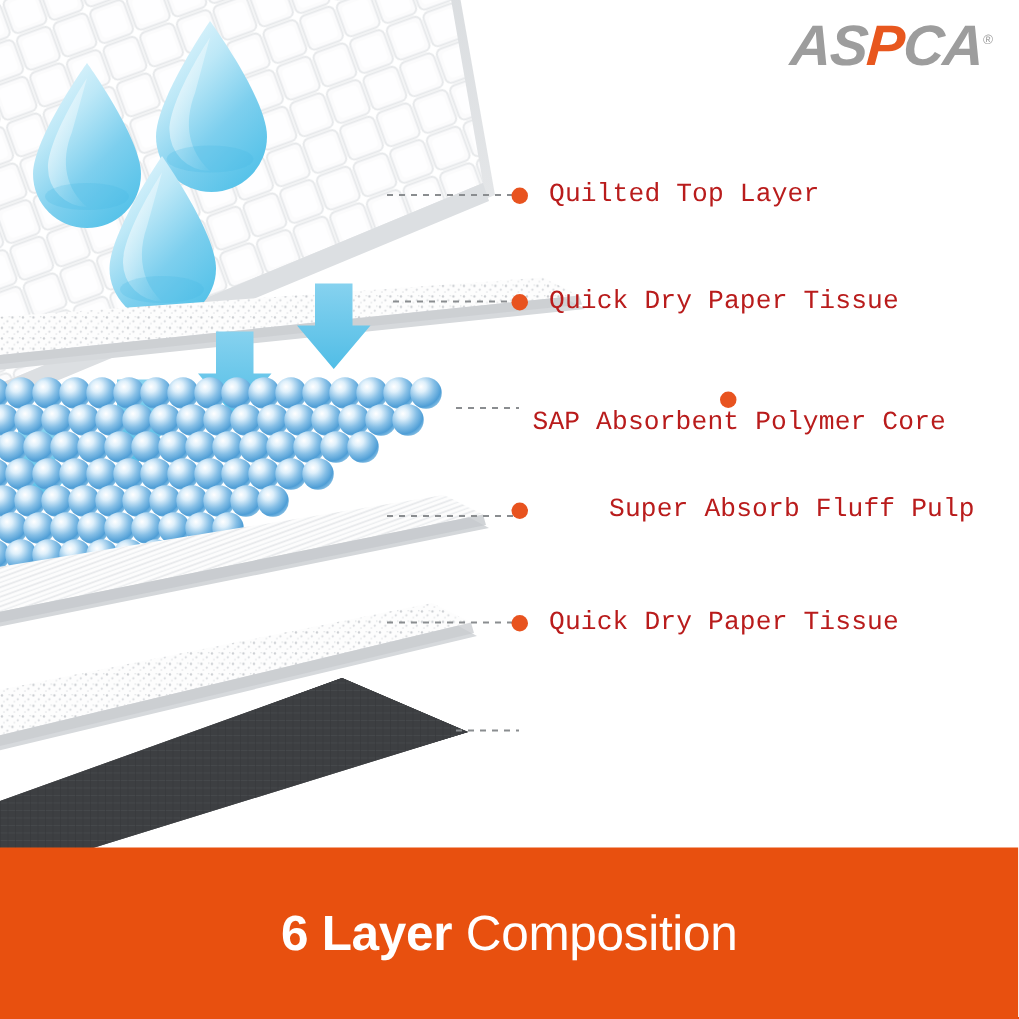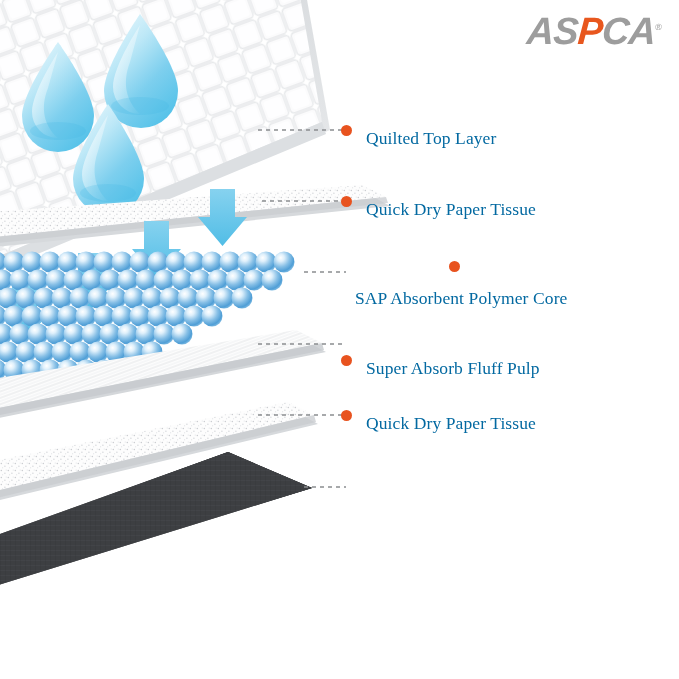--- a/index.html
+++ b/index.html
@@ -62,25 +62,24 @@
   }
   .callout .dot {
     width: 11px;
     height: 11px;
     border-radius: 50%;
     background: #e8531f;
     flex: 0 0 auto;
   }
   .callout .ctext {
     margin-left: 14px;
-    font-family: Liberation Serif, serif;
+    font-family: Liberation Mono, monospace;
     font-size: 17.5px;
-    color: #0369a1;
+    color: #b91c1c;
     letter-spacing: 0.1px;
-    margin-top: 16px;
   }
 
   
   .banner {
     position: absolute;
     left: 0;
     right: 0;
     bottom: 0;
     height: 114px;
     background: #e8500f;
@@ -447,25 +446,30 @@
   <div class="callout" style="left:341px; top:190px;">
     <span class="dot"></span>
     <span class="ctext">Quick Dry Paper Tissue</span>
   </div>
 
   <div class="callout" style="left:341px; top:261px;flex-direction:column;">
     <span class="dot"></span>
     <span class="ctext">SAP Absorbent Polymer Core</span>
   </div>
 
-  <div class="callout" style="left:341px; top:349px;">
+  <div class="callout" style="left:341px; top:329px;gap:40px;">
     <span class="dot"></span>
     <span class="ctext">Super Absorb Fluff Pulp</span>
   </div>
 
   <div class="callout" style="left:341px; top:404px;">
     <span class="dot"></span>
     <span class="ctext">Quick Dry Paper Tissue</span>
   </div>
 
 
+  <div class="banner">
+    <div class="btext">
+      <span class="bstrong">6 Layer</span><span class="bnorm">&nbsp;</span><span class="bnorm">Composition</span>
+    </div>
+  </div>
 
 </div>
 
 </body></html>

